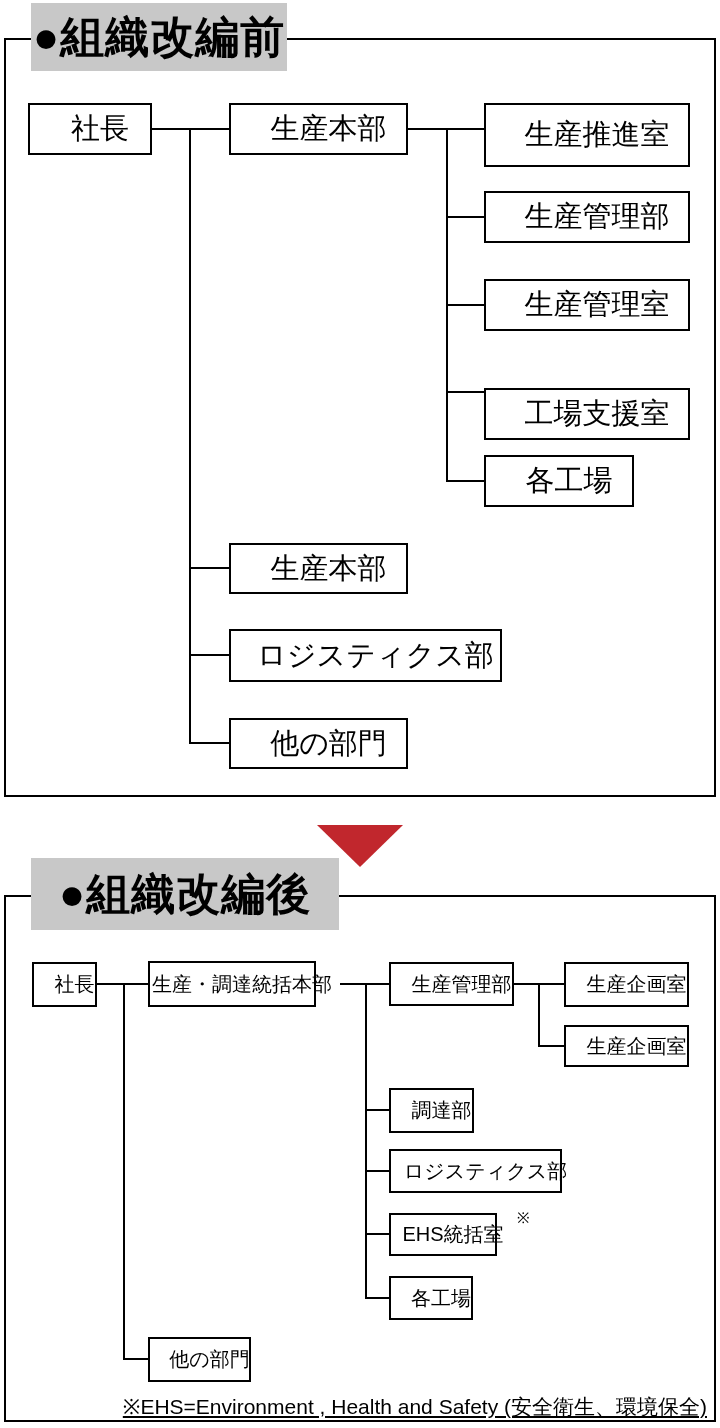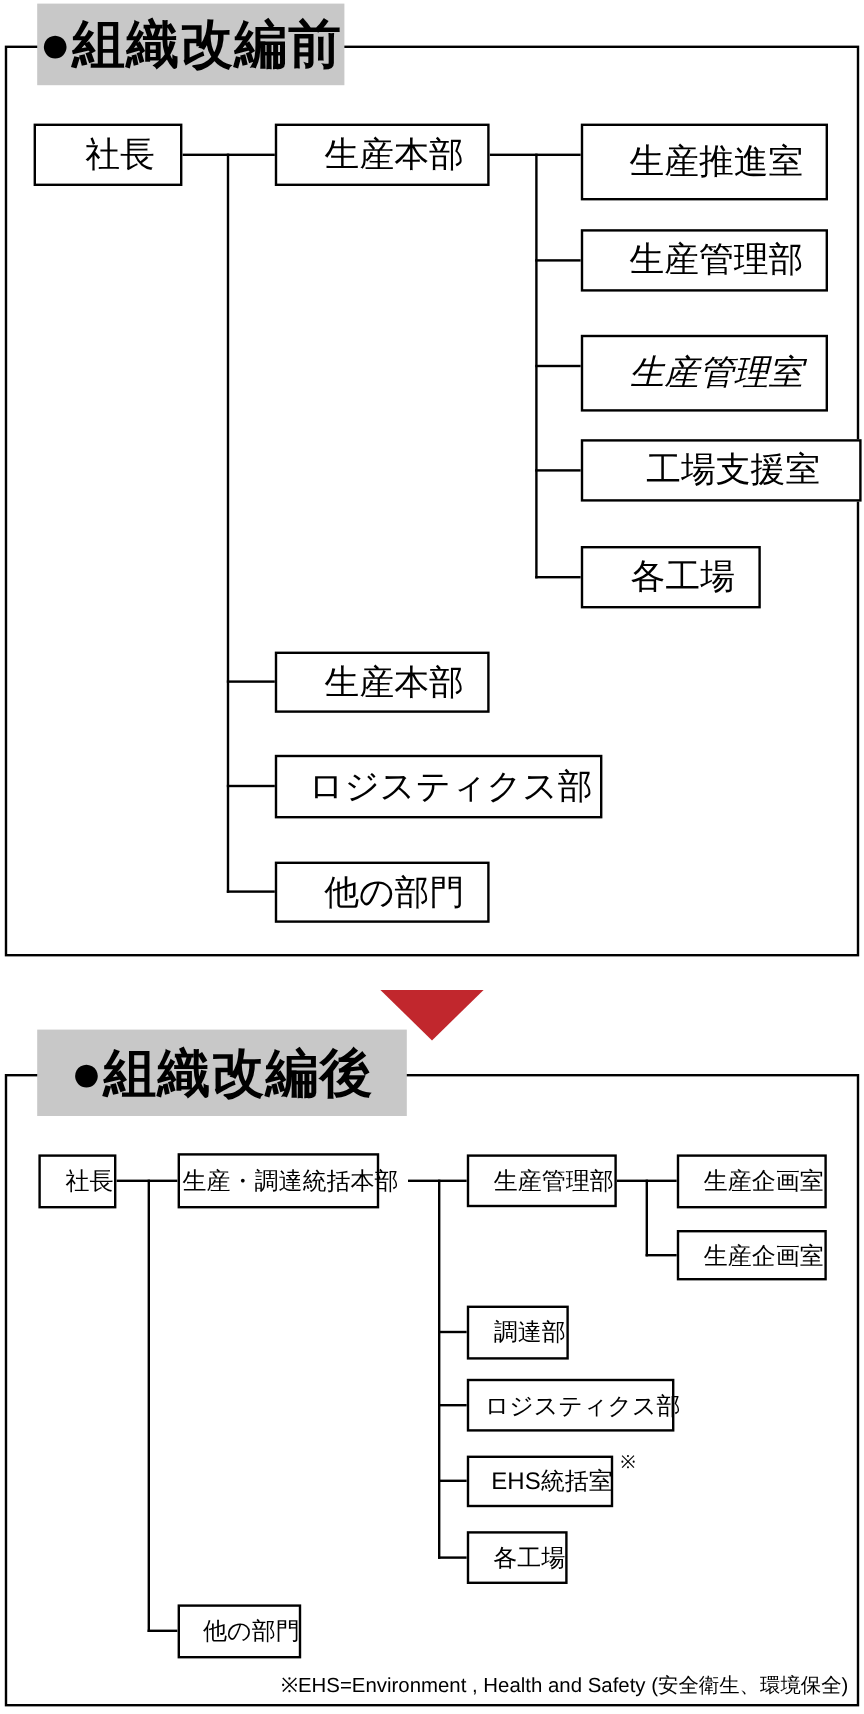--- a/index.html
+++ b/index.html
@@ -20,21 +20,21 @@
   .f-lg { font-size:29px; }
   .f-sm { font-size:20px; }
   .hline, .vline { position:absolute; background:#000; z-index:1; }
   .hline { height:2px; }
   .vline { width:2px; }
   .arrow-down {
     position:absolute; width:0; height:0; z-index:2;
     border-left:43px solid transparent; border-right:43px solid transparent;
     border-top:42px solid #c1272d;
   }
-  .footnote { position:absolute; font-size:17px; z-index:2; white-space:nowrap; }
+  .footnote { position:absolute; font-size:21px; z-index:2; white-space:nowrap;text-decoration:underline; }
   .note-mark { position:absolute; font-size:15px; z-index:2; }
 </style>
 </head>
 <body>
 
 <div class="page">
 
   <div>
     <div class="frame" style="left:4px; top:38px; width:712px; height:759px;"></div>
 
@@ -49,22 +49,22 @@
     <div class="vline" style="left:446px; top:128px; height:354px;"></div>
     <div class="hline" style="left:446px; top:216px; width:38px;"></div>
     <div class="hline" style="left:446px; top:304px; width:38px;"></div>
     <div class="hline" style="left:446px; top:391px; width:38px;"></div>
     <div class="hline" style="left:446px; top:480px; width:38px;"></div>
 
     <div class="node f-lg" style="left:28px;  top:103px; width:124px; height:52px;">社長</div>
     <div class="node f-lg" style="left:229px; top:103px; width:179px; height:52px;">生産本部</div>
     <div class="node f-lg" style="left:484px; top:103px; width:206px; height:64px;">生産推進室</div>
     <div class="node f-lg" style="left:484px; top:191px; width:206px; height:52px;">生産管理部</div>
-    <div class="node f-lg" style="left:484px; top:279px; width:206px; height:64px;font-style:italic;">生産管理室</div>
-    <div class="node f-lg" style="left:484px; top:366px; width:234px; height:52px;">工場支援室</div>
+    <div class="node f-lg" style="left:484px; top:279px; width:206px; height:52px;">生産管理室</div>
+    <div class="node f-lg" style="left:484px; top:388px; width:206px; height:52px;">工場支援室</div>
     <div class="node f-lg" style="left:484px; top:455px; width:150px; height:52px;">各工場</div>
     <div class="node f-lg" style="left:229px; top:543px; width:179px; height:51px;">生産本部</div>
     <div class="node f-lg" style="left:229px; top:629px; width:273px; height:53px;">ロジスティクス部</div>
     <div class="node f-lg" style="left:229px; top:718px; width:179px; height:51px;">他の部門</div>
   </div>
 
   <div class="arrow-down" style="left:317px; top:825px;"></div>
 
   <div>
     <div class="frame" style="left:4px; top:895px; width:712px; height:527px;"></div>
@@ -84,21 +84,21 @@
     <div class="vline" style="left:538px; top:983px;  height:64px;"></div>
     <div class="hline" style="left:538px; top:1045px; width:26px;"></div>
 
     <div class="node f-sm" style="left:32px;  top:962px;  width:65px;  height:45px;">社長</div>
     <div class="node f-sm" style="left:148px; top:961px;  width:168px; height:46px;">生産・調達統括本部</div>
     <div class="node f-sm" style="left:389px; top:962px;  width:125px; height:44px;text-align:right;">生産管理部</div>
     <div class="node f-sm" style="left:564px; top:962px;  width:125px; height:45px;">生産企画室</div>
     <div class="node f-sm" style="left:564px; top:1025px; width:125px; height:42px;">生産企画室</div>
     <div class="node f-sm" style="left:389px; top:1088px; width:85px;  height:45px;text-align:right;">調達部</div>
     <div class="node f-sm" style="left:389px; top:1149px; width:173px; height:44px;">ロジスティクス部</div>
-    <div class="node f-sm" style="left:389px; top:1213px; width:122px; height:43px;">EHS統括室</div>
+    <div class="node f-sm" style="left:389px; top:1213px; width:108px; height:43px;">EHS統括室</div>
     <div class="note-mark" style="left:517px; top:1207px;">※</div>
     <div class="node f-sm" style="left:389px; top:1276px; width:84px;  height:44px;">各工場</div>
     <div class="node f-sm" style="left:148px; top:1337px; width:103px; height:45px;">他の部門</div>
 
     <div class="footnote" style="right:13px; top:1392px;">※EHS=Environment , Health and Safety (安全衛生、環境保全)</div>
   </div>
 
 </div>
 
 </body></html>

